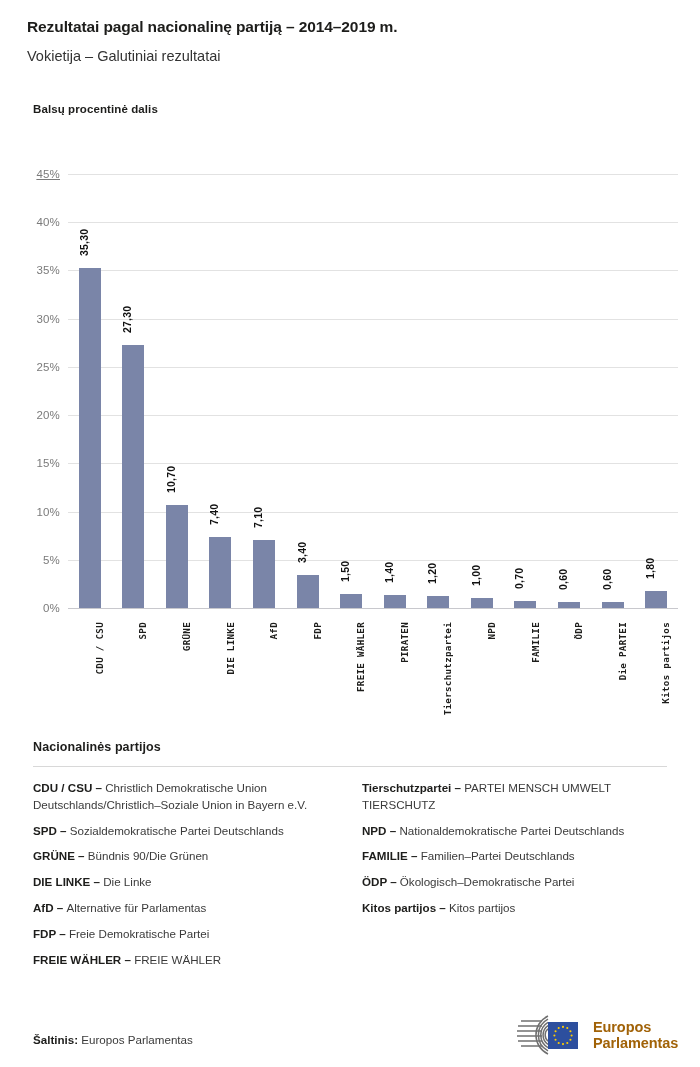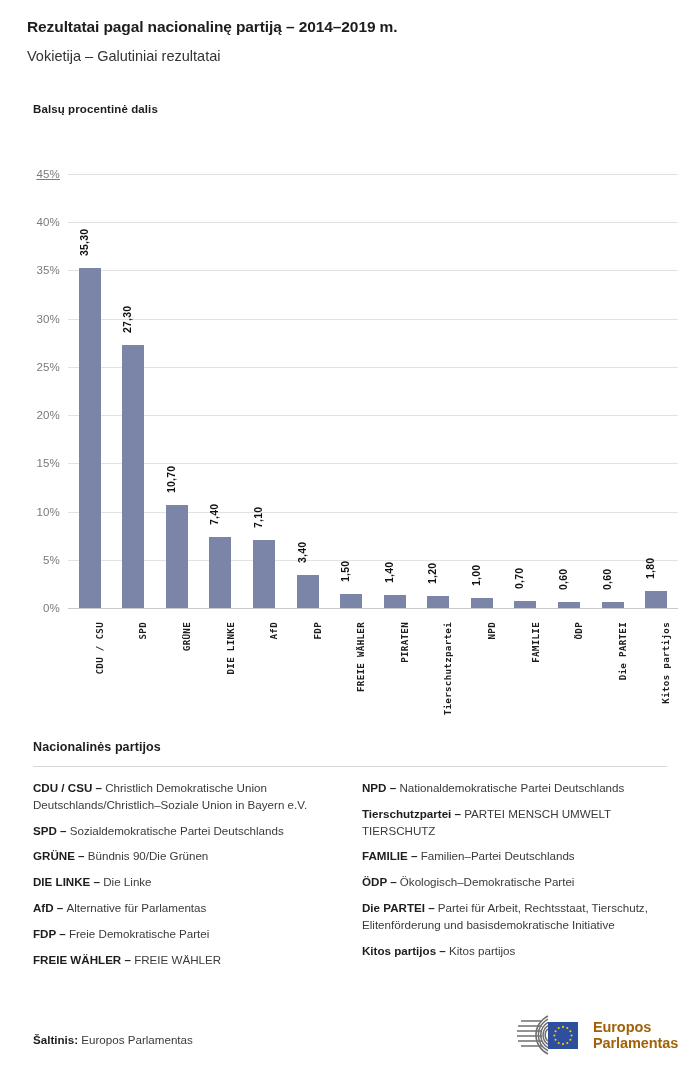--- a/index.html
+++ b/index.html
@@ -330,25 +330,24 @@
       <div class="legend-col" id="legendLeft">
           <div class="legend-item"><span class="abbr">CDU / CSU – </span><span>Christlich Demokratische Union Deutschlands/Christlich–Soziale Union in Bayern e.V.</span></div>
           <div class="legend-item"><span class="abbr">SPD – </span><span>Sozialdemokratische Partei Deutschlands</span></div>
           <div class="legend-item"><span class="abbr">GRÜNE – </span><span>Bündnis 90/Die Grünen</span></div>
           <div class="legend-item"><span class="abbr">DIE LINKE – </span><span>Die Linke</span></div>
           <div class="legend-item"><span class="abbr">AfD – </span><span>Alternative für Parlamentas</span></div>
           <div class="legend-item"><span class="abbr">FDP – </span><span>Freie Demokratische Partei</span></div>
           <div class="legend-item"><span class="abbr">FREIE WÄHLER – </span><span>FREIE WÄHLER</span></div>
         </div>
       <div class="legend-col" id="legendRight">
+          <div class="legend-item"><span class="abbr">Tierschutzpartei – </span><span>PARTEI MENSCH UMWELT TIERSCHUTZ</span></div>
           <div class="legend-item"><span class="abbr">NPD – </span><span>Nationaldemokratische Partei Deutschlands</span></div>
-          <div class="legend-item"><span class="abbr">Tierschutzpartei – </span><span>PARTEI MENSCH UMWELT TIERSCHUTZ</span></div>
           <div class="legend-item"><span class="abbr">FAMILIE – </span><span>Familien–Partei Deutschlands</span></div>
           <div class="legend-item"><span class="abbr">ÖDP – </span><span>Ökologisch–Demokratische Partei</span></div>
-          <div class="legend-item"><span class="abbr">Die PARTEI – </span><span>Partei für Arbeit, Rechtsstaat, Tierschutz, Elitenförderung und basisdemokratische Initiative</span></div>
           <div class="legend-item"><span class="abbr">Kitos partijos – </span><span>Kitos partijos</span></div>
         </div>
     </div>
   </div>
 
   <div class="footer-source">
     <span class="lbl">Šaltinis:</span><span> Europos Parlamentas</span>
   </div>
 
   <div class="ep-logo">

